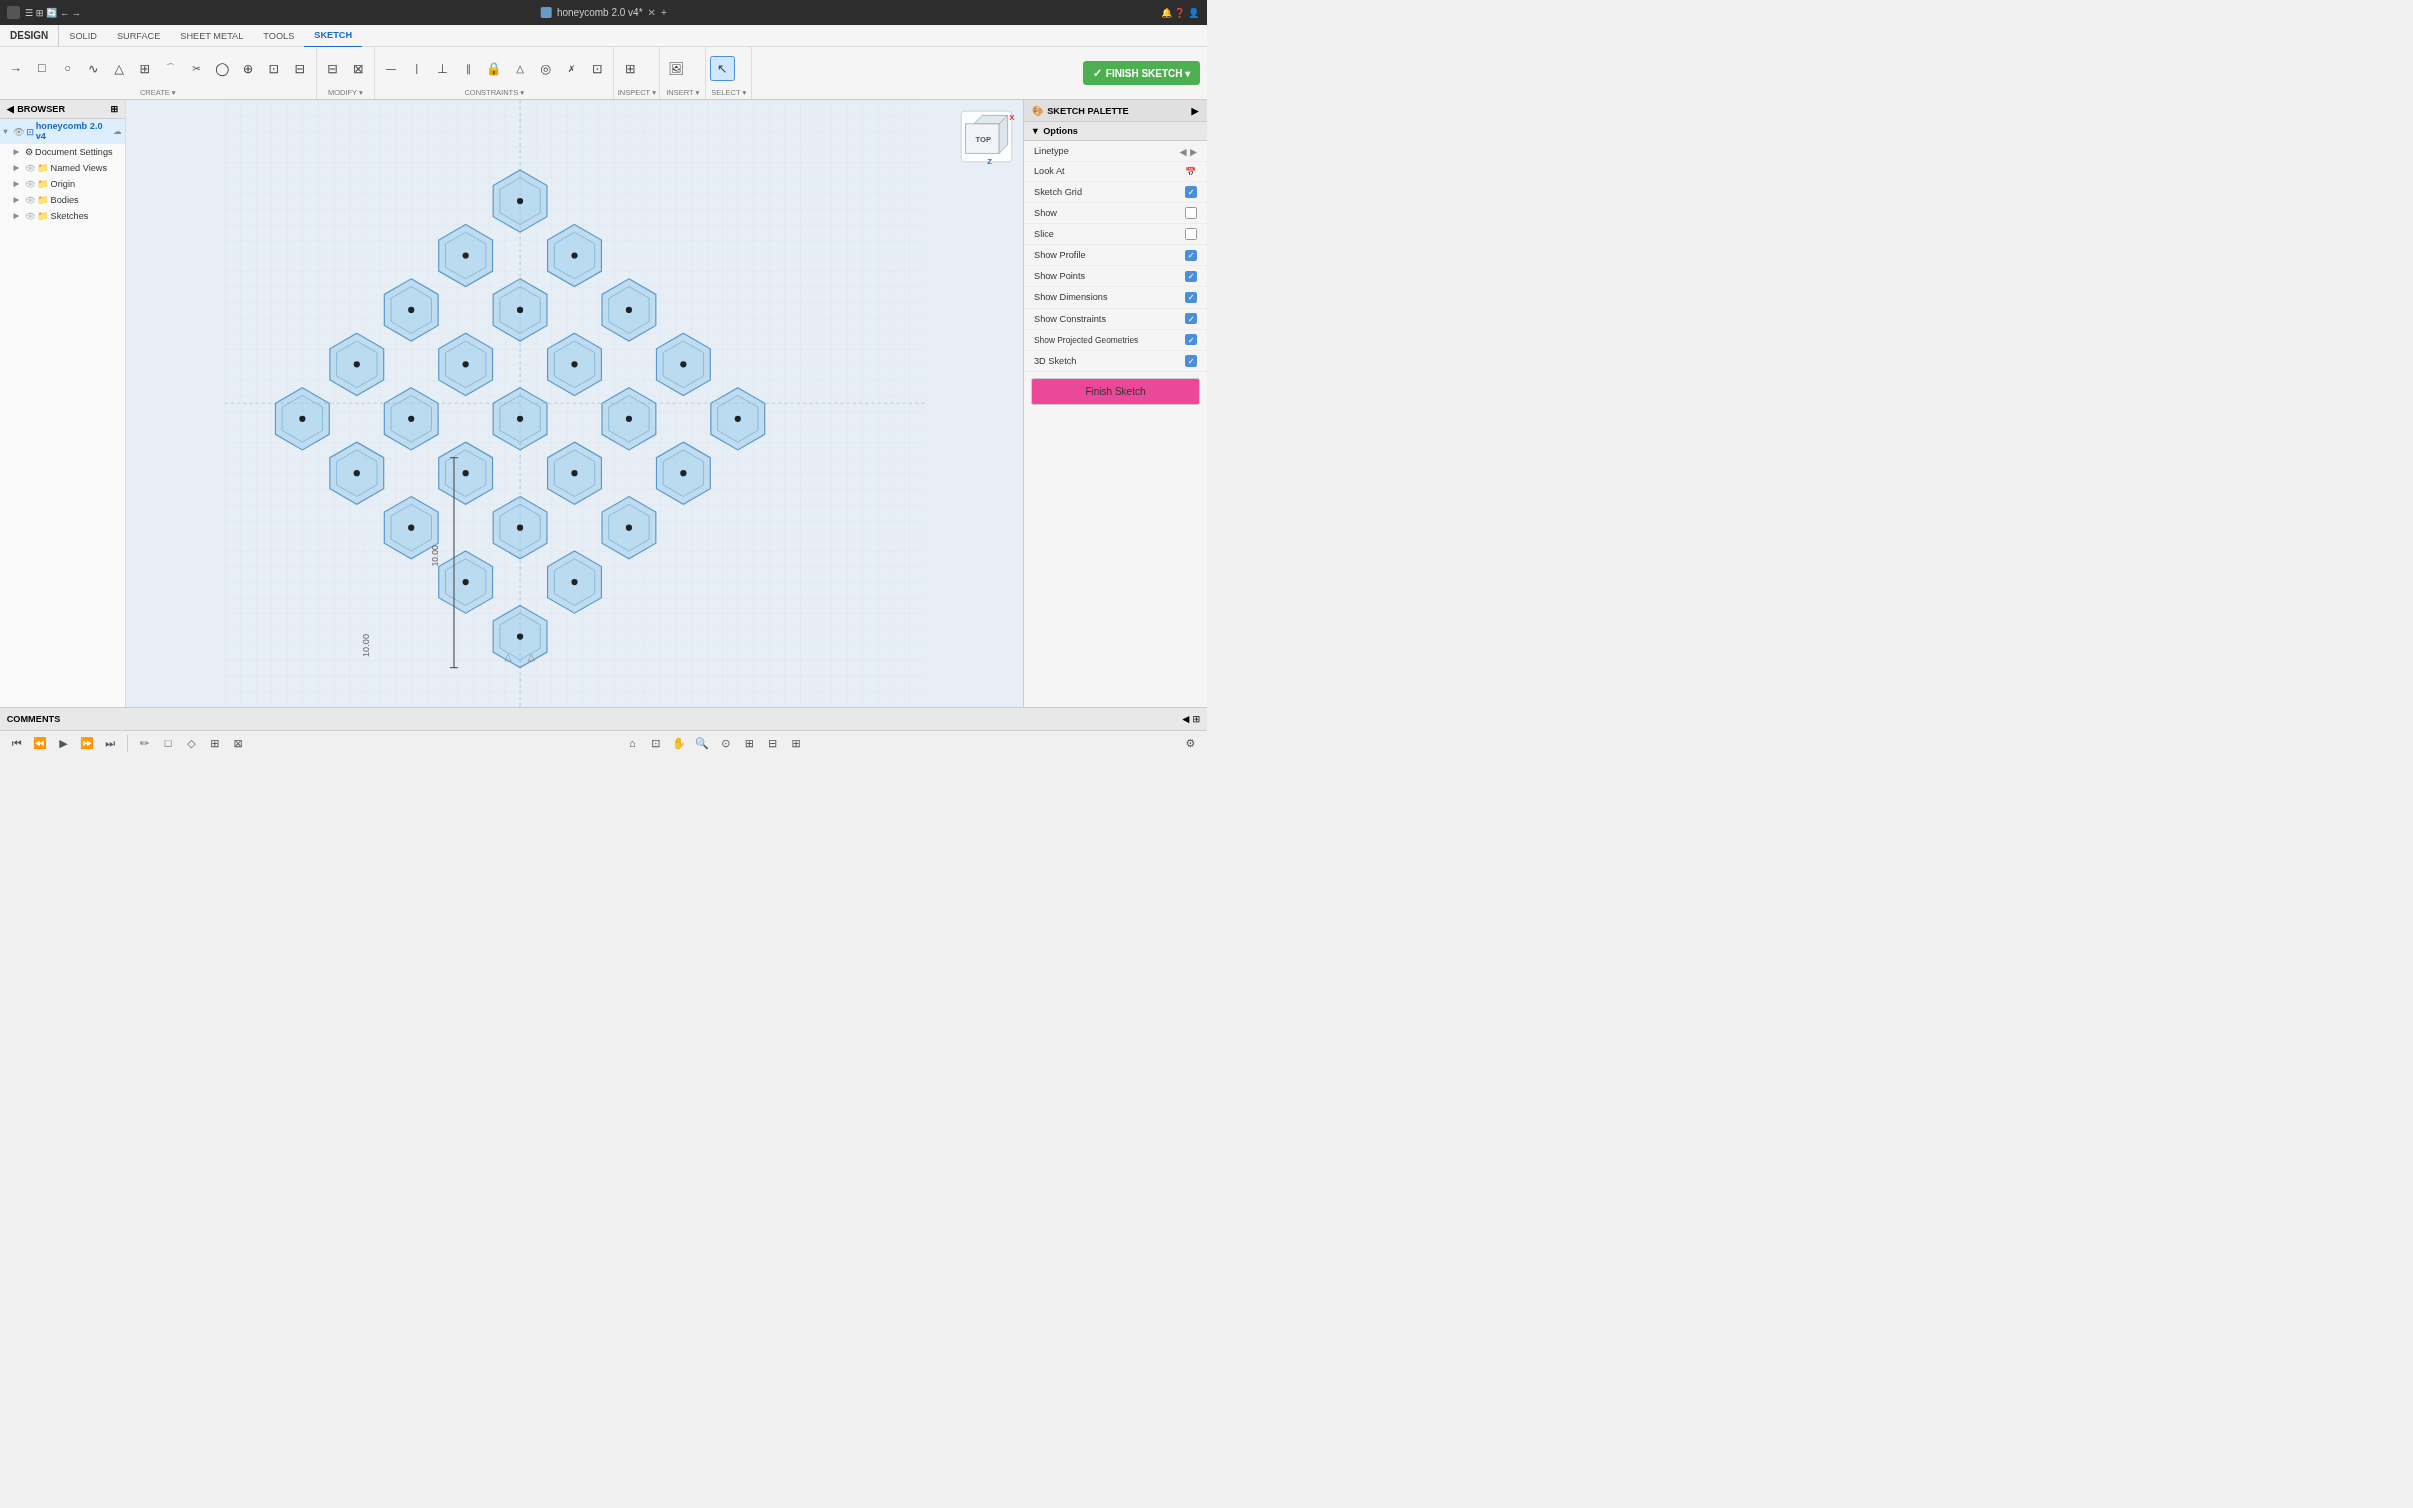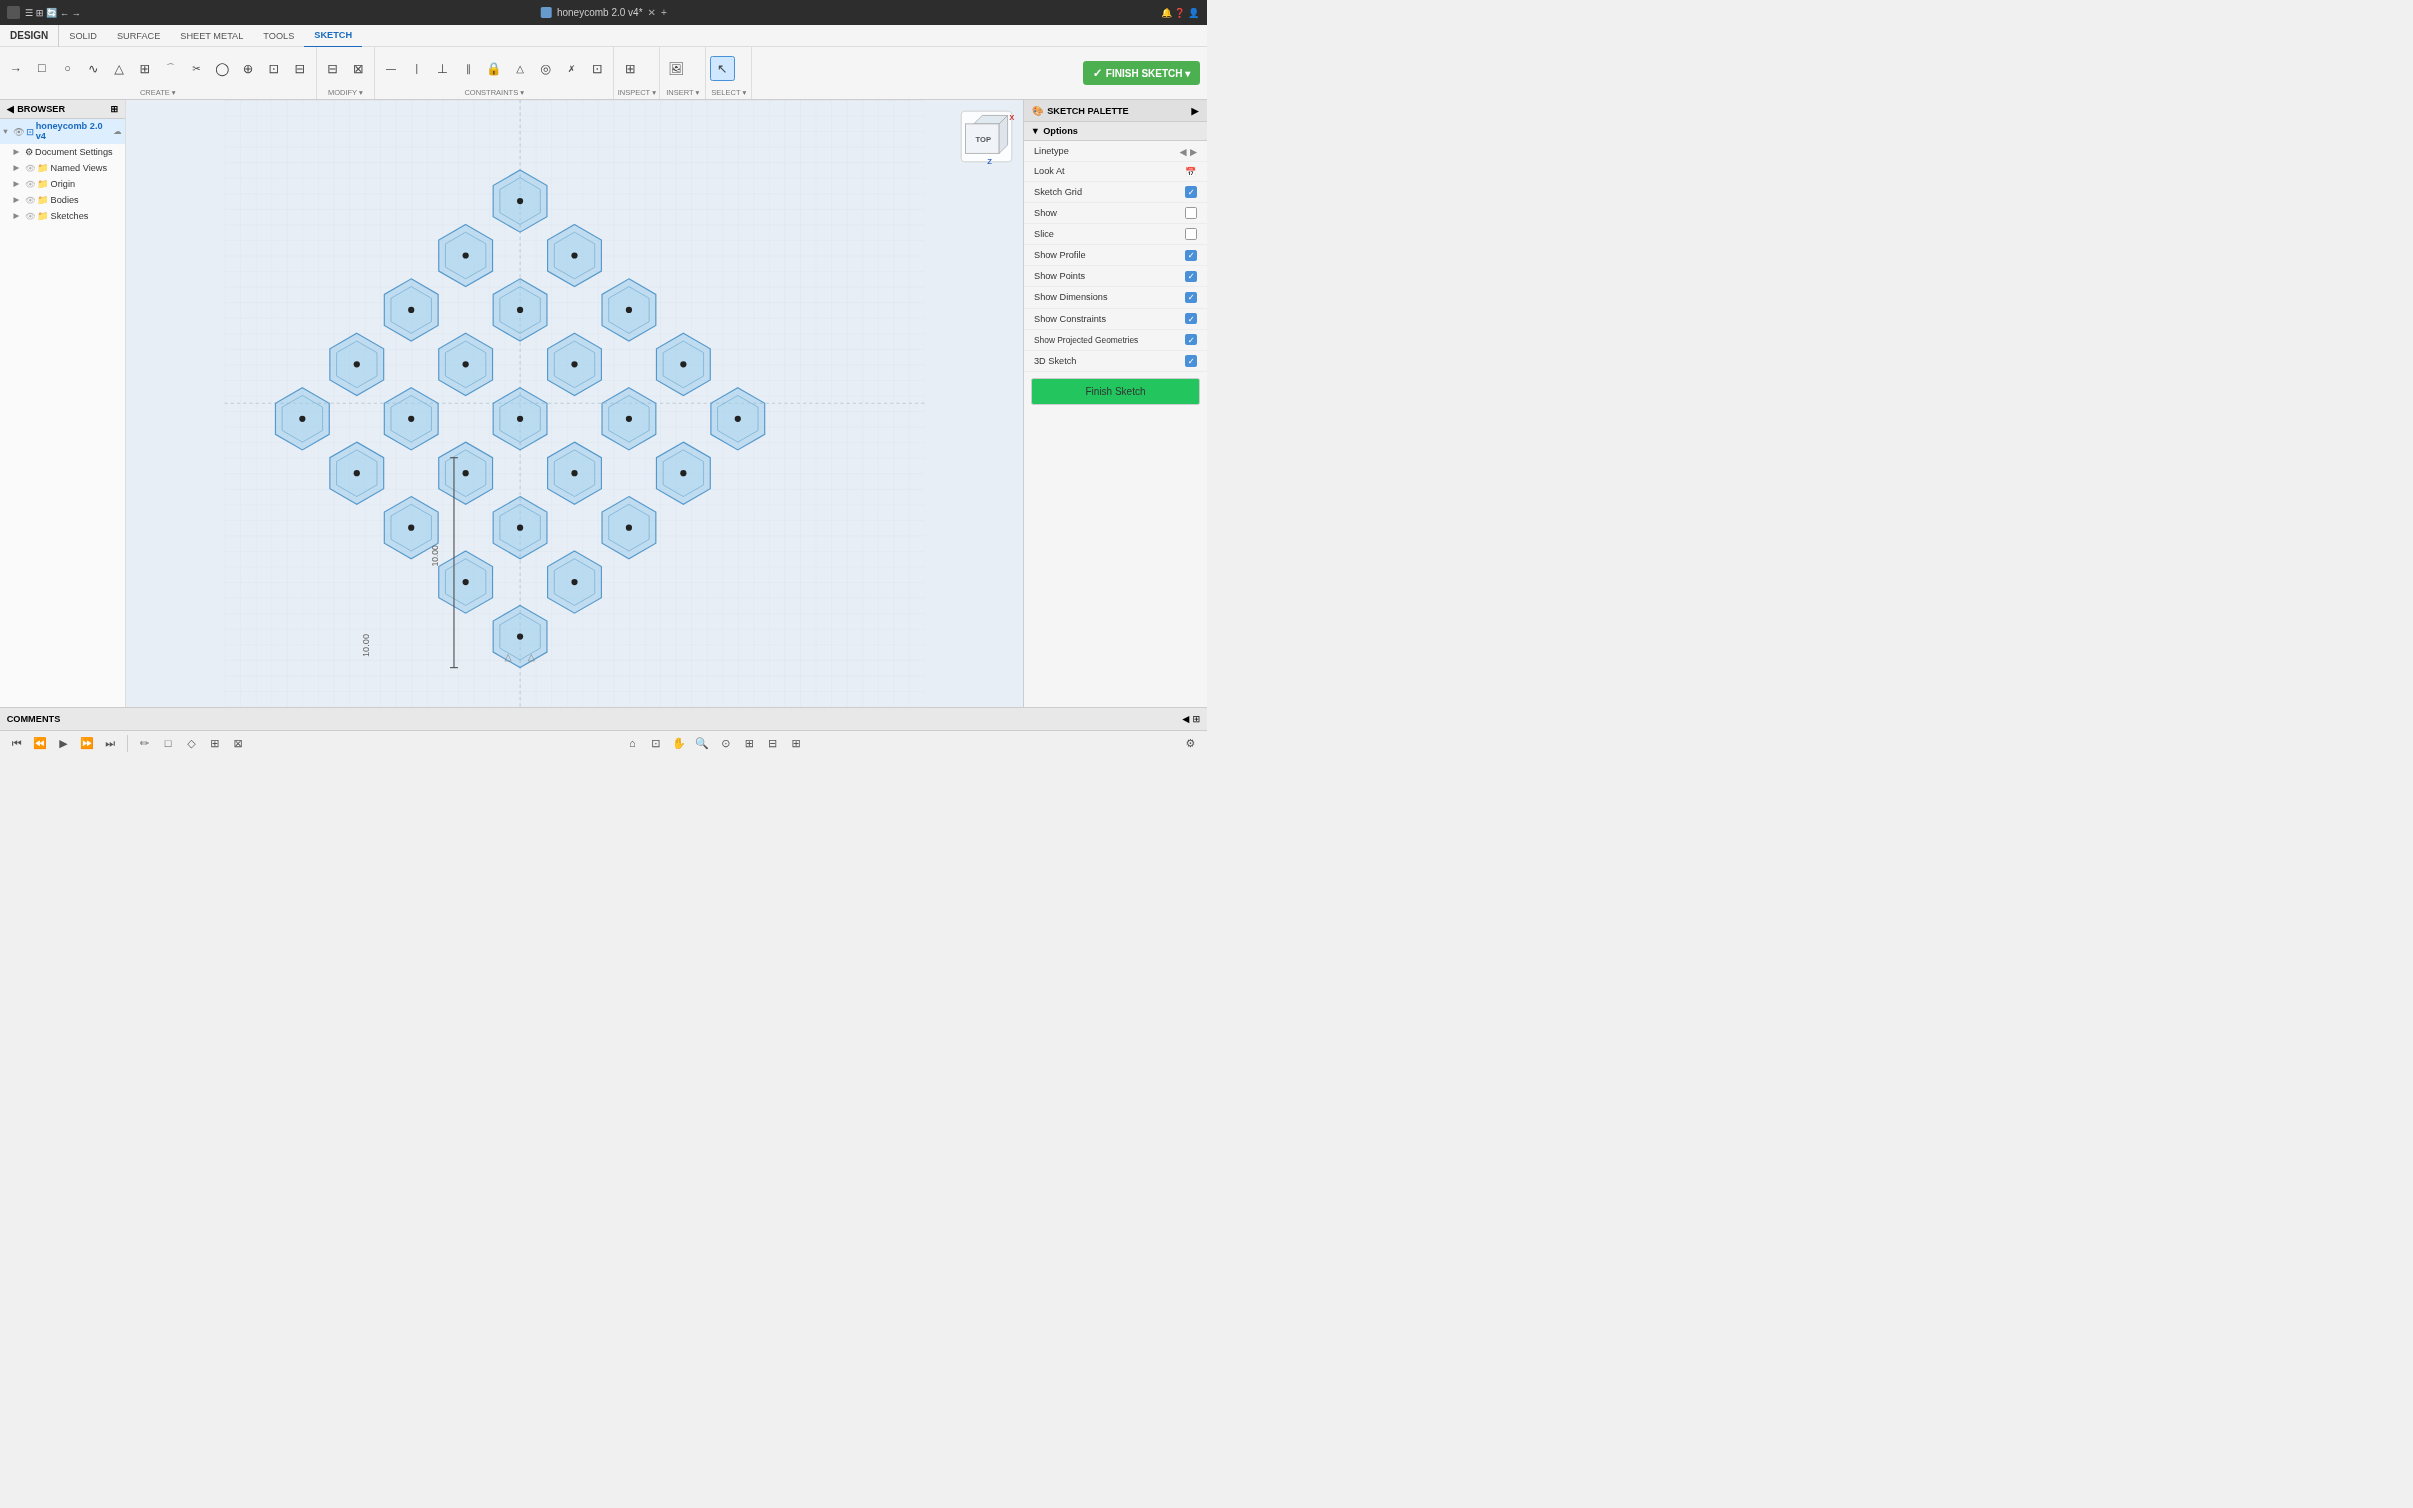--- a/index.html
+++ b/index.html
@@ -159,21 +159,21 @@
       align-items: center;
       justify-content: center;
       cursor: pointer;
       border-radius: 1.7px;
     }
     .palette-checkbox.checked { background: #4a90d9; border-color: #4a90d9; color: white; font-size: 8.4px; }
 
     #finish-sketch-btn {
       margin: 6.7px;
       padding: 6.7px;
-      background: #22c55e;
+      background: #ec4899;
       border: 0.8px solid #ccc;
       border-radius: 2.5px;
       cursor: pointer;
       font-size: 10px;
       font-weight: 500;
       color: #333;
       text-align: center;
     }
 
     

